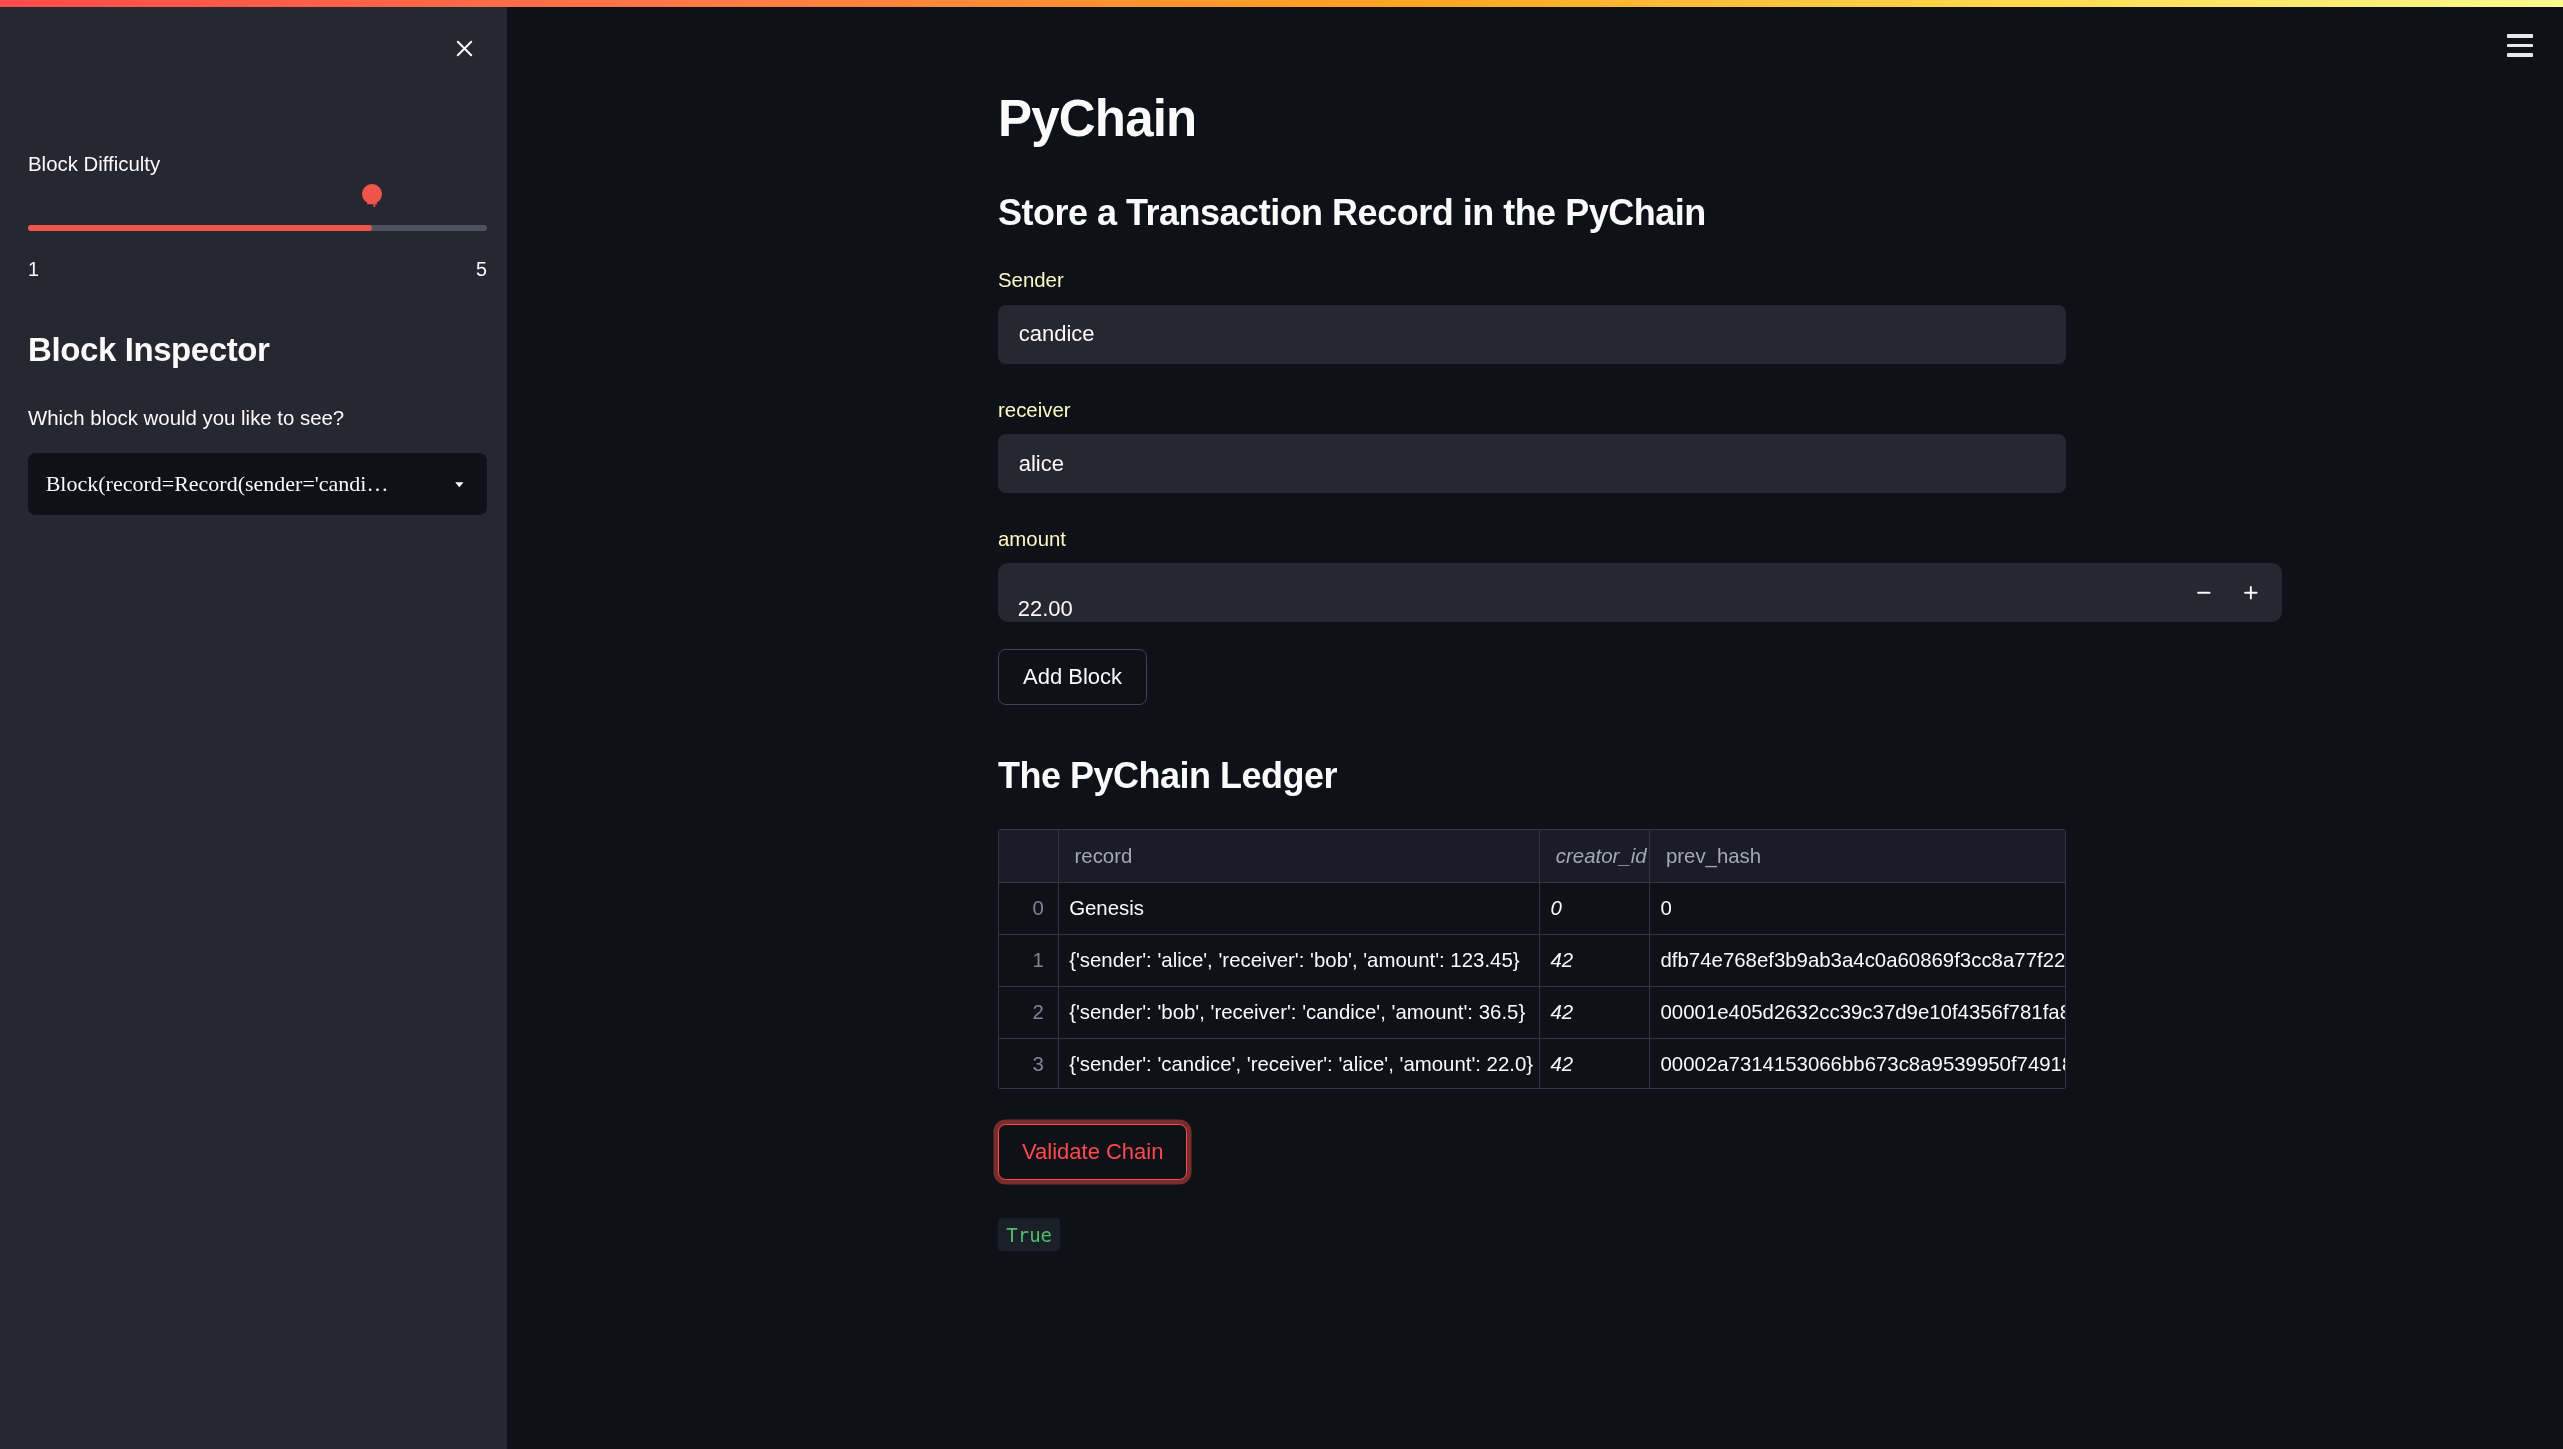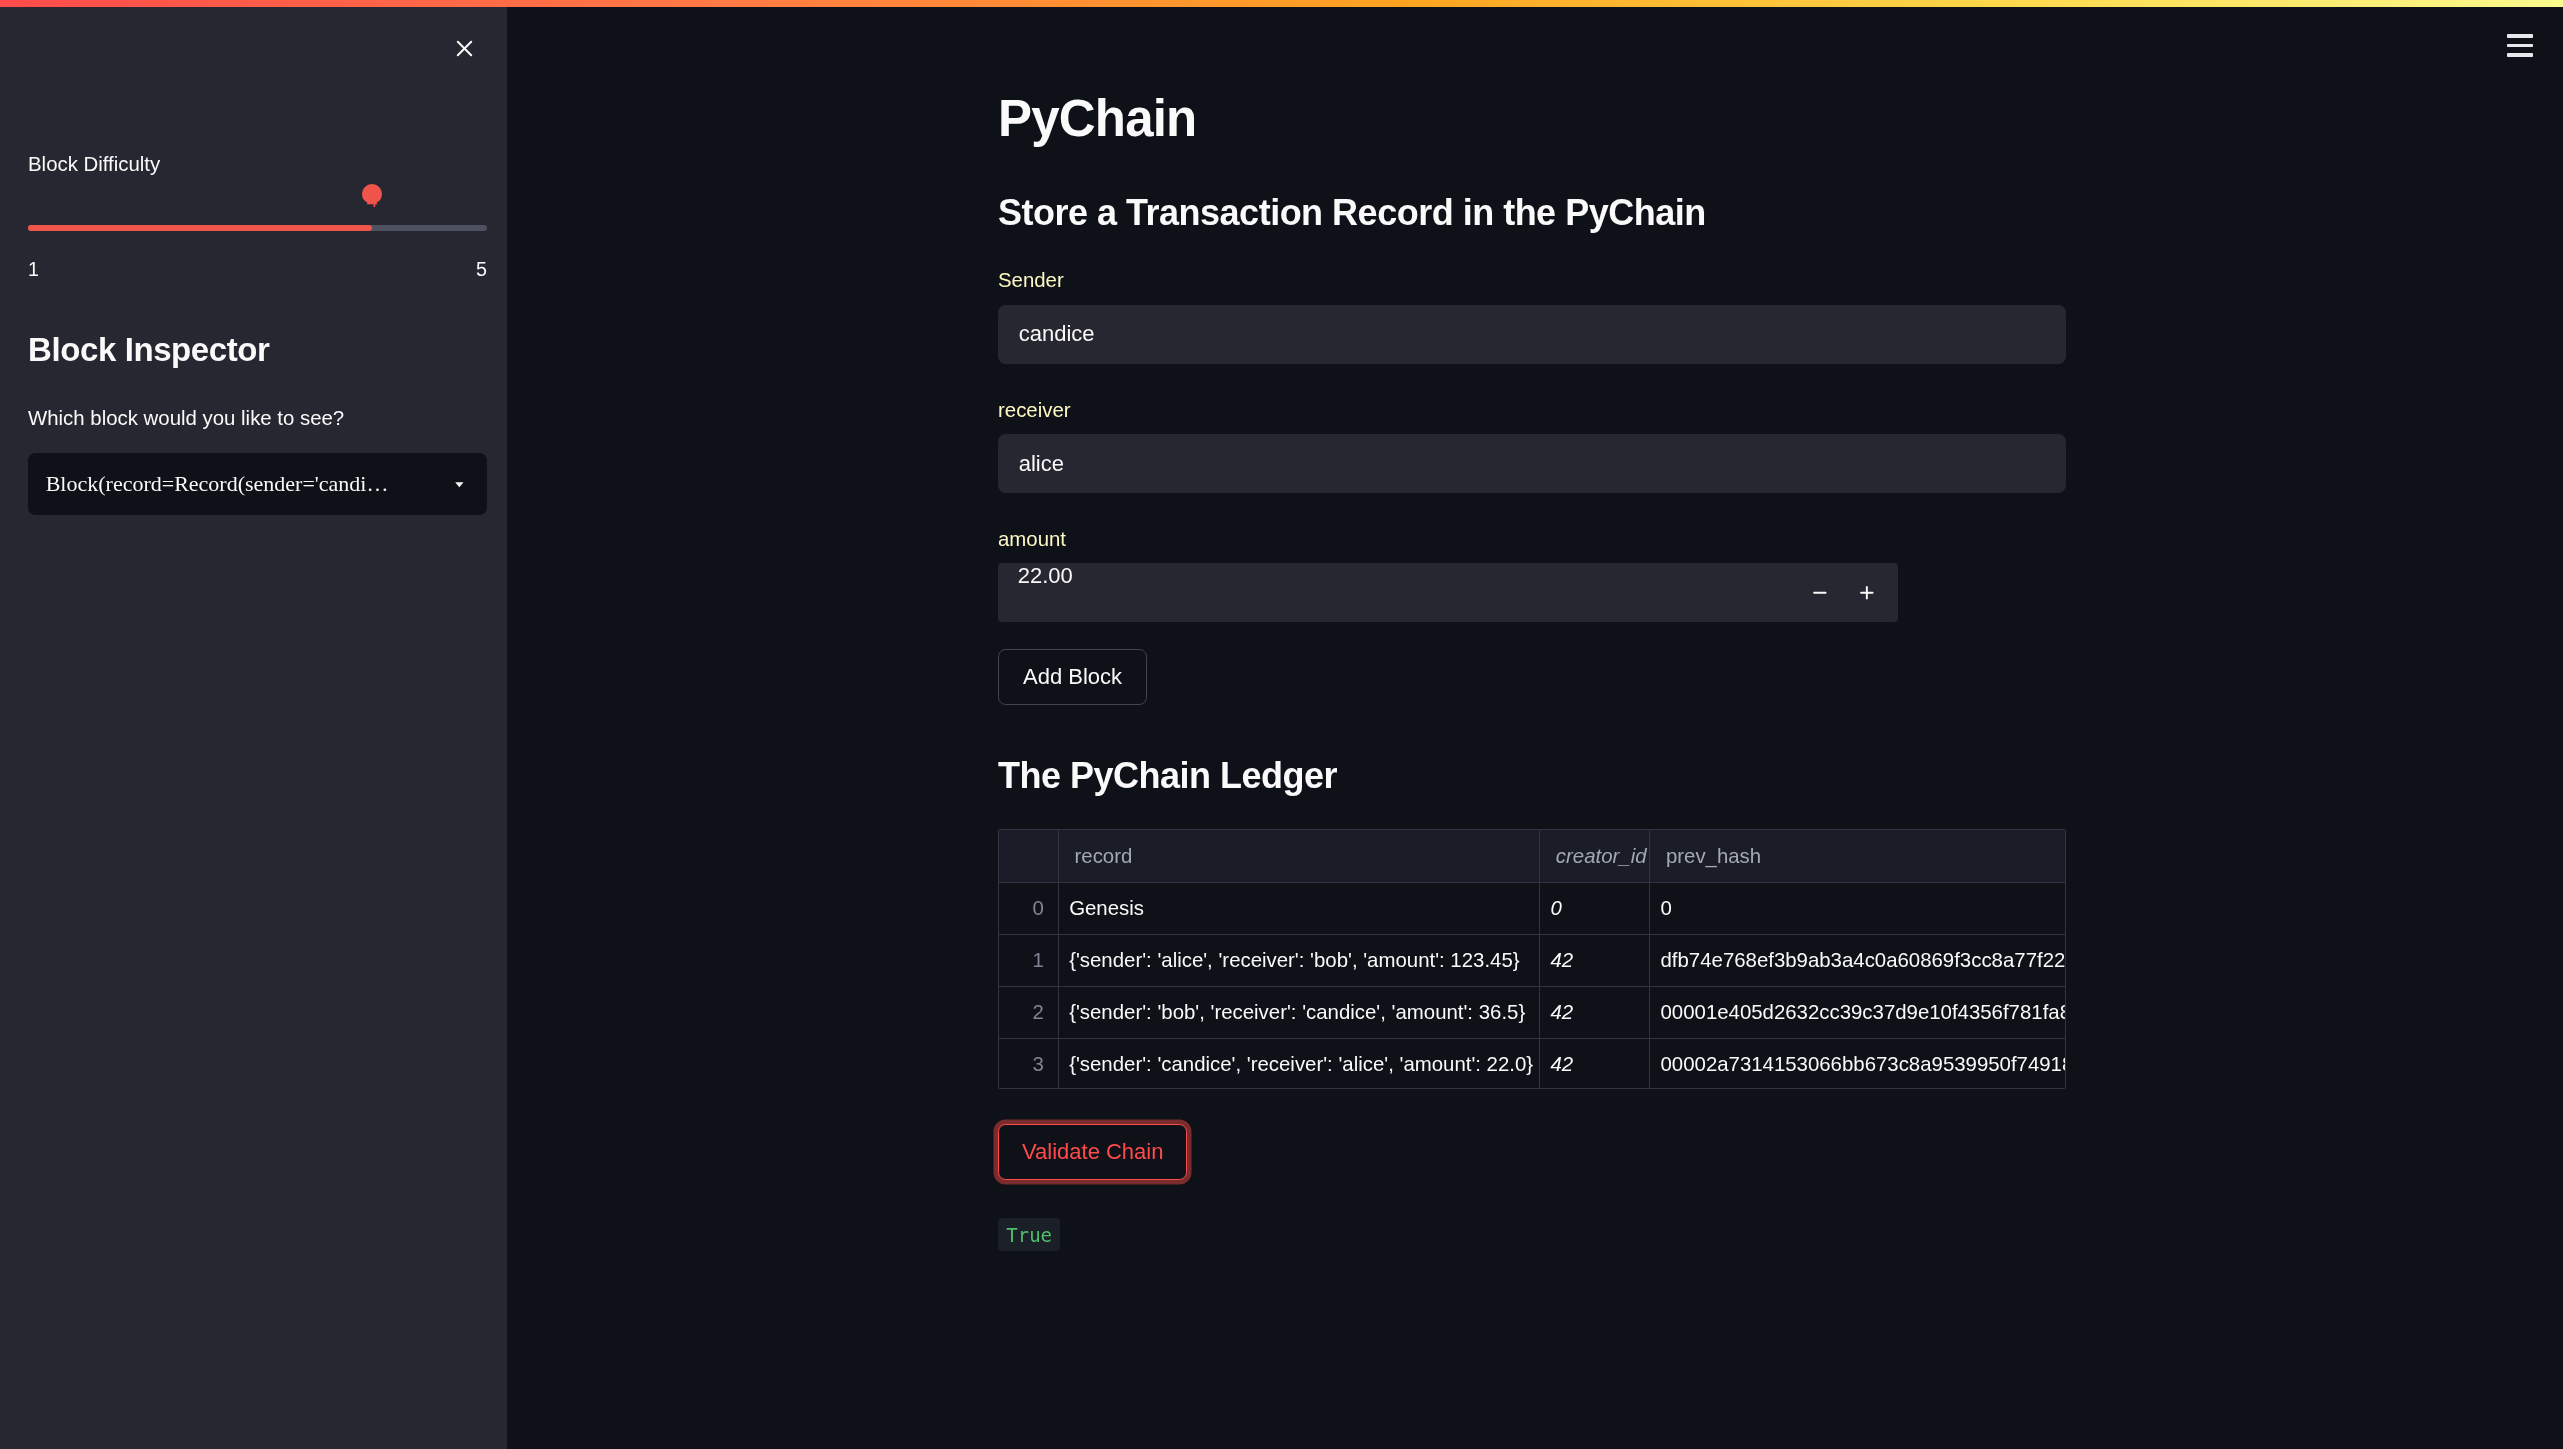--- a/index.html
+++ b/index.html
@@ -272,26 +272,26 @@
     display: flex;
     align-items: center;
     padding: 0 19.7px;
     font-size: 22px;
     color: #FAFAFA;
     cursor: text;
   }
 
   .number-input {
     margin-top: 9.8px;
-    width: 900px;
+    width: 1284px;
     height: 59px;
     background: #262730;
-    border-radius: 4px;
-    display: flex;
-    align-items: flex-start;
+    border-radius: 10px;
+    display: flex;
+    align-items: flex-end;
     padding: 0 0 0 19.7px;
     font-size: 22px;
     color: #FAFAFA;
   }
   .number-value { flex: 1; cursor: text; }
   .stepper-btn {
     width: 47px;
     height: 59px;
     display: flex;
     align-items: center;

